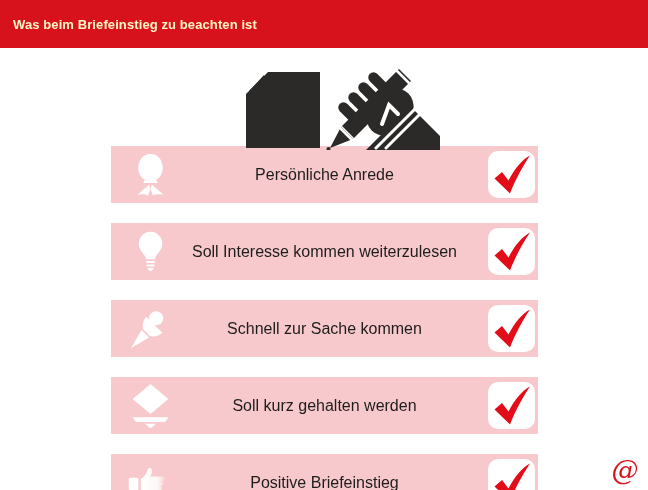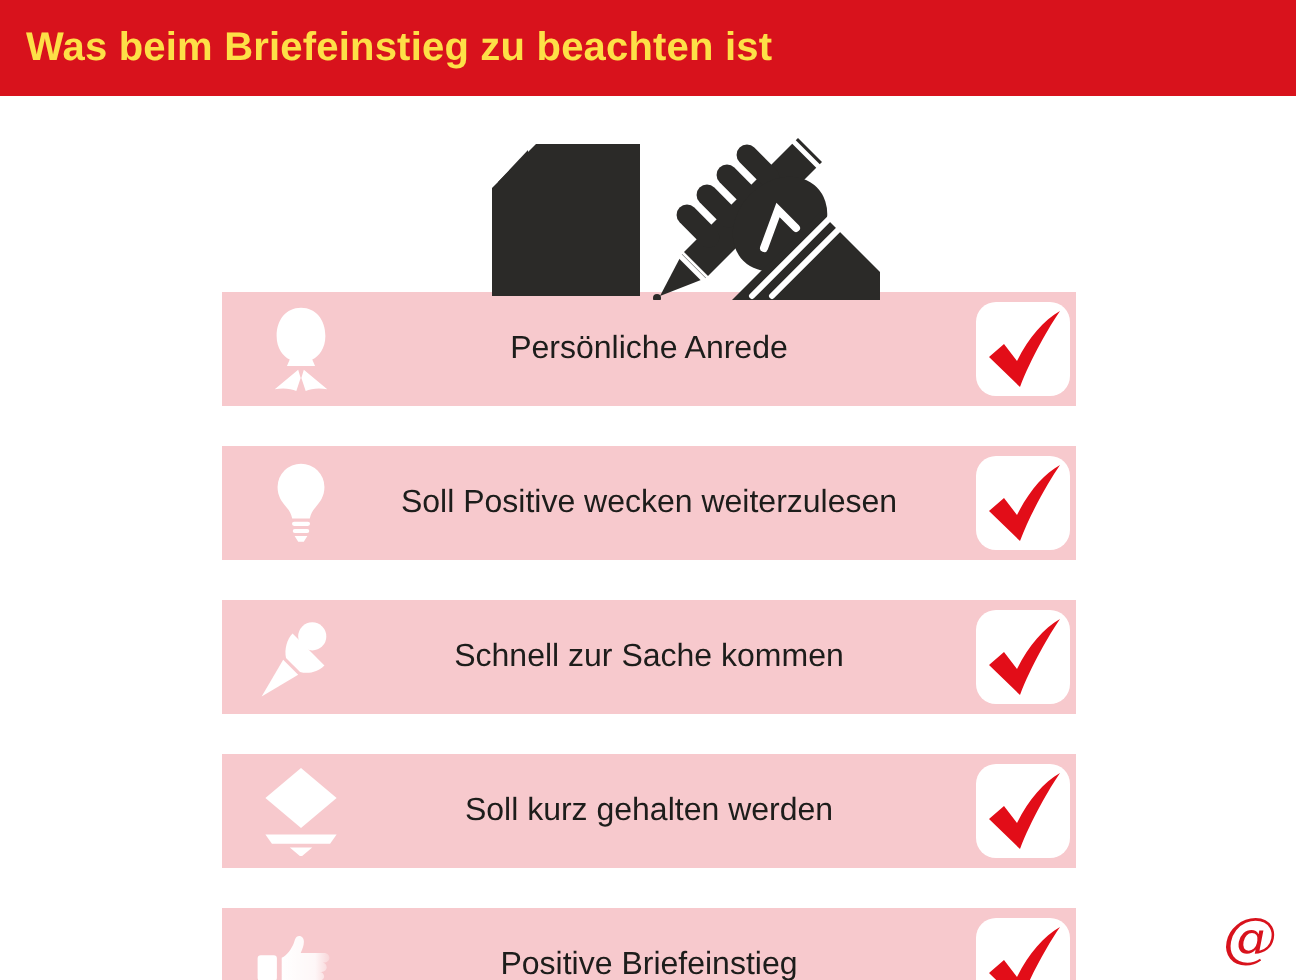--- a/index.html
+++ b/index.html
@@ -6,21 +6,21 @@
   .page{
     position:relative;width:648px;height:490px;background:#ffffff;
     overflow:hidden;font-family:"Liberation Sans",sans-serif;
   }
   
   .header{
     position:absolute;left:0;top:0;width:648px;height:48px;
     background:#d8121c;display:flex;align-items:center;
   }
   .header h1{
-    margin:0 0 0 13px;color:#fde047;font-size:20px;font-weight:bold;
+    margin:0 0 0 13px;color:#fef9c3;font-size:13px;font-weight:bold;
     letter-spacing:.1px;
   }
   
   .hero{position:absolute;left:240px;top:62px;width:200px;height:88px;z-index:3;}
   
   .checklist{
     position:absolute;left:111px;top:146px;width:427px;
     display:flex;flex-direction:column;gap:20px;z-index:2;
   }
   .row{
@@ -116,21 +116,21 @@
       <span class="row-icon">
           <svg viewBox="0 0 48 48" xmlns="http://www.w3.org/2000/svg">
             <g fill="#ffffff">
               <path d="M24 3A12.5 12.5 0 0 0 11.5 15.5c0 5 2.4 8 4.6 10.6 1.6 1.9 2.7 3.6 3.2 6.2h9.4c.5-2.6 1.6-4.3 3.2-6.2 2.2-2.6 4.6-5.6 4.6-10.6A12.5 12.5 0 0 0 24 3z"></path>
               <rect x="19.2" y="34" width="9.6" height="2.2" rx="1.1"></rect>
               <rect x="19.6" y="37.8" width="8.8" height="2.2" rx="1.1"></rect>
               <path d="M20.6 41.6h6.8l-1.9 3h-3z"></path>
             </g>
           </svg>
         </span>
-      <span class="row-label">Soll Positive wecken weiterzulesen</span>
+      <span class="row-label">Soll Interesse kommen weiterzulesen</span>
       <span class="check-box">
         <svg viewBox="0 0 47 47" xmlns="http://www.w3.org/2000/svg">
           <path d="M6.5 27.5 L14 21 L20.5 29.5 C26.5 17.5 34 9 42 4.5 C36.5 12.5 27.5 28 22 42.5 Z" fill="#e20d18"></path>
         </svg>
       </span>
     </div>
 
     <div class="row">
       <span class="row-icon">
           <svg viewBox="0 0 48 48" xmlns="http://www.w3.org/2000/svg">

